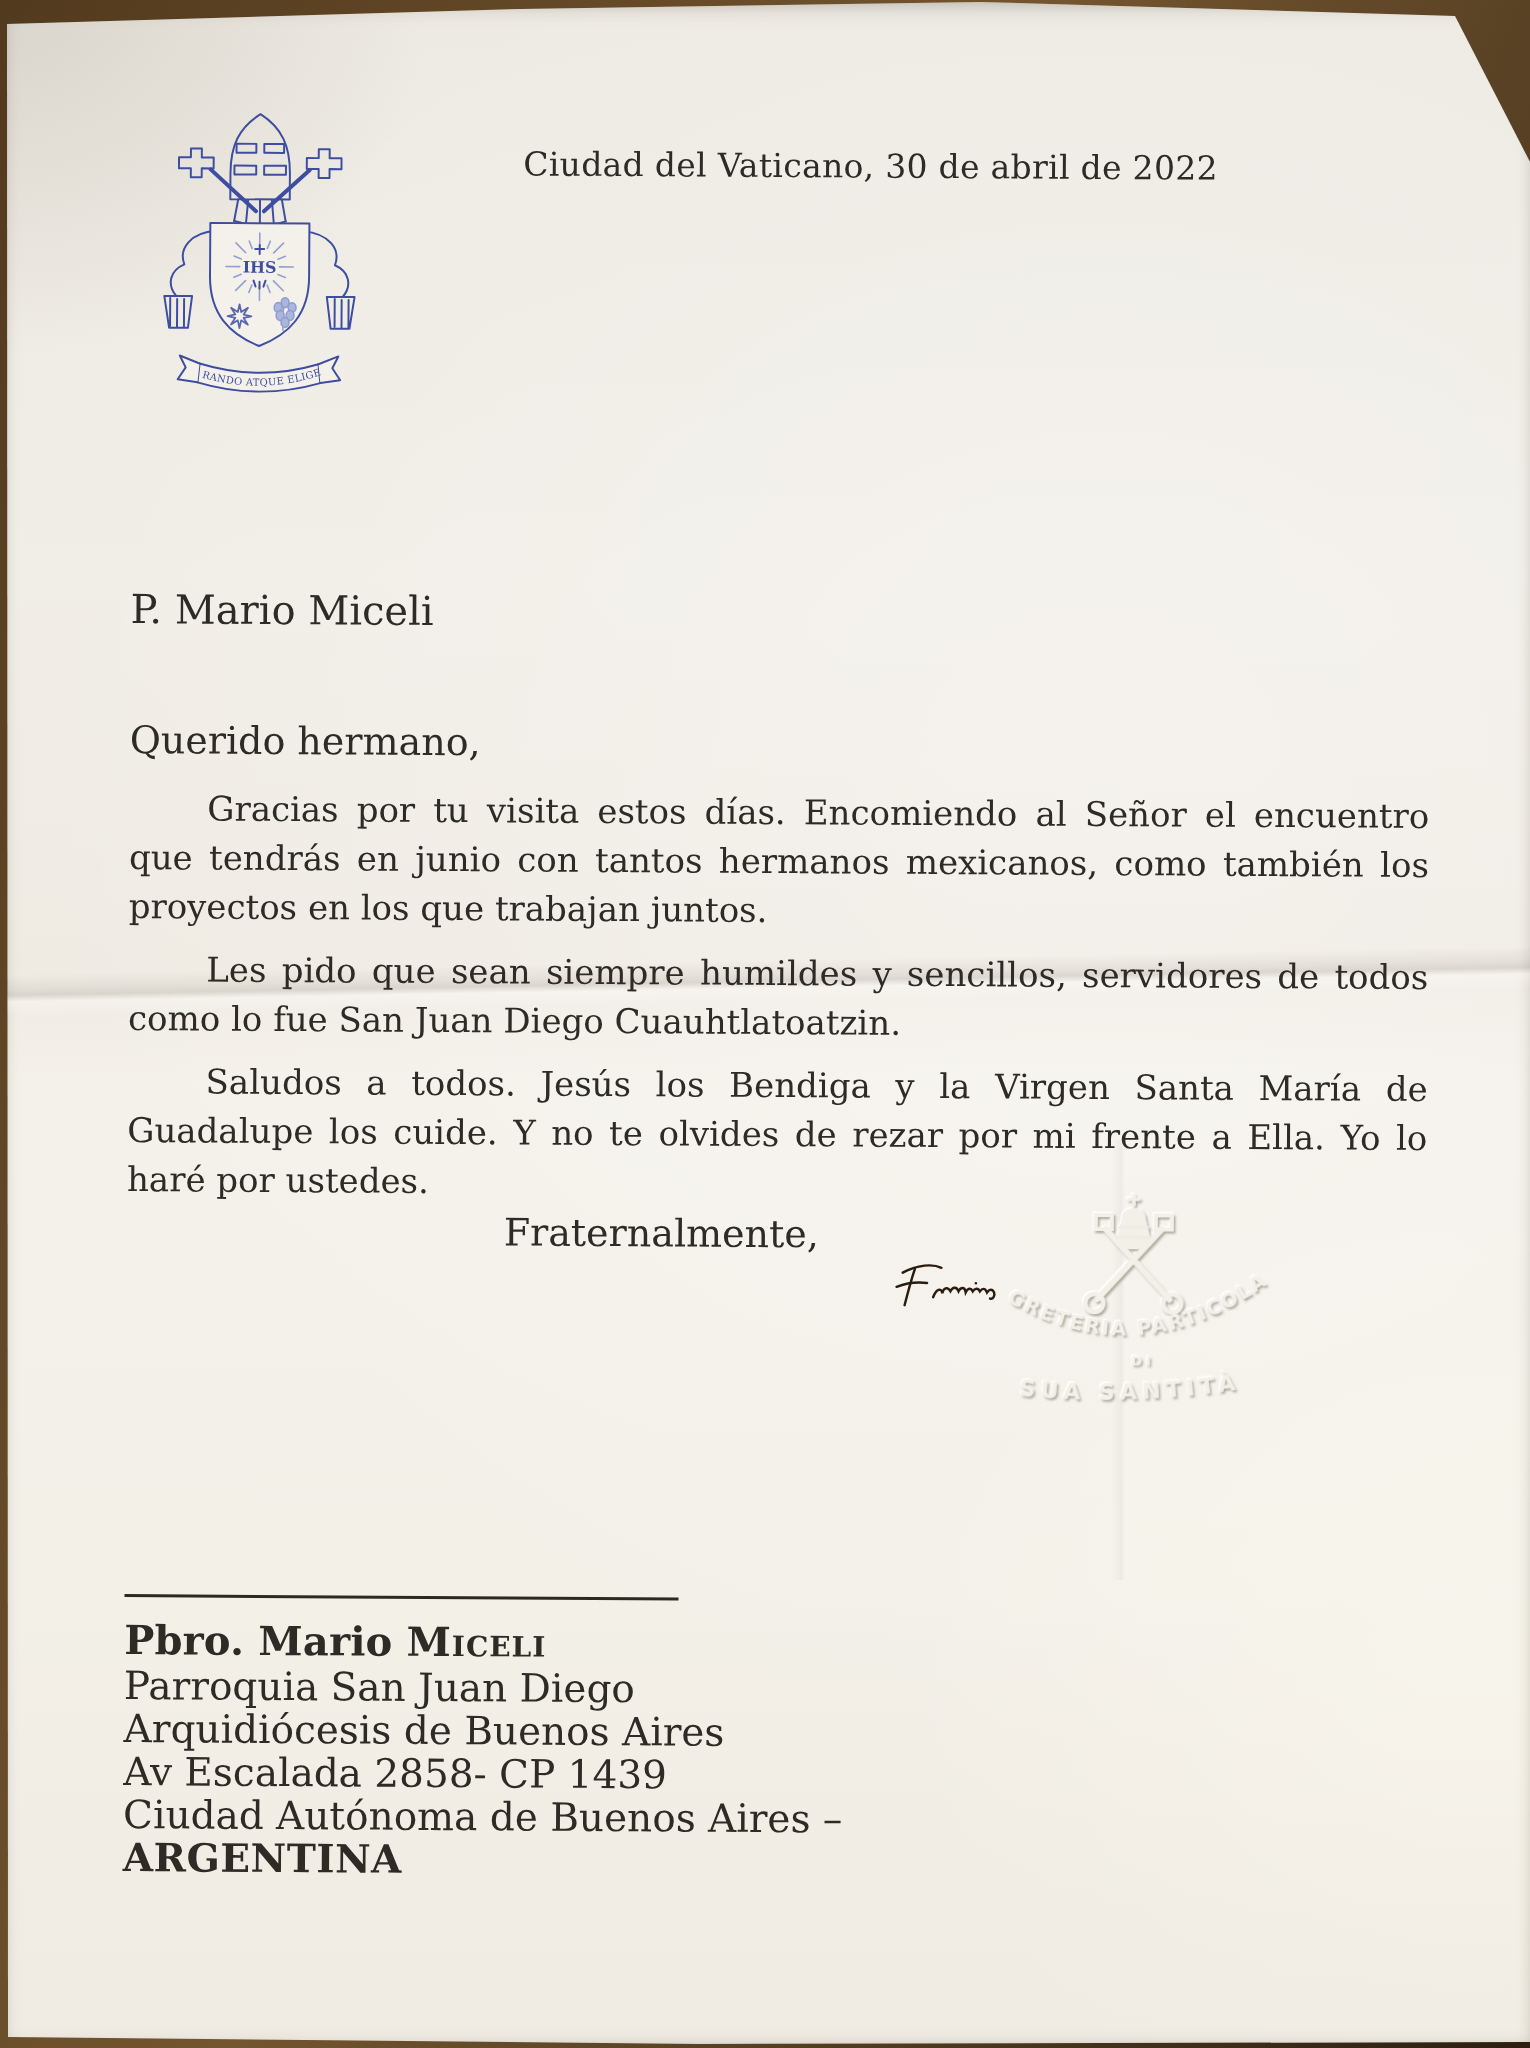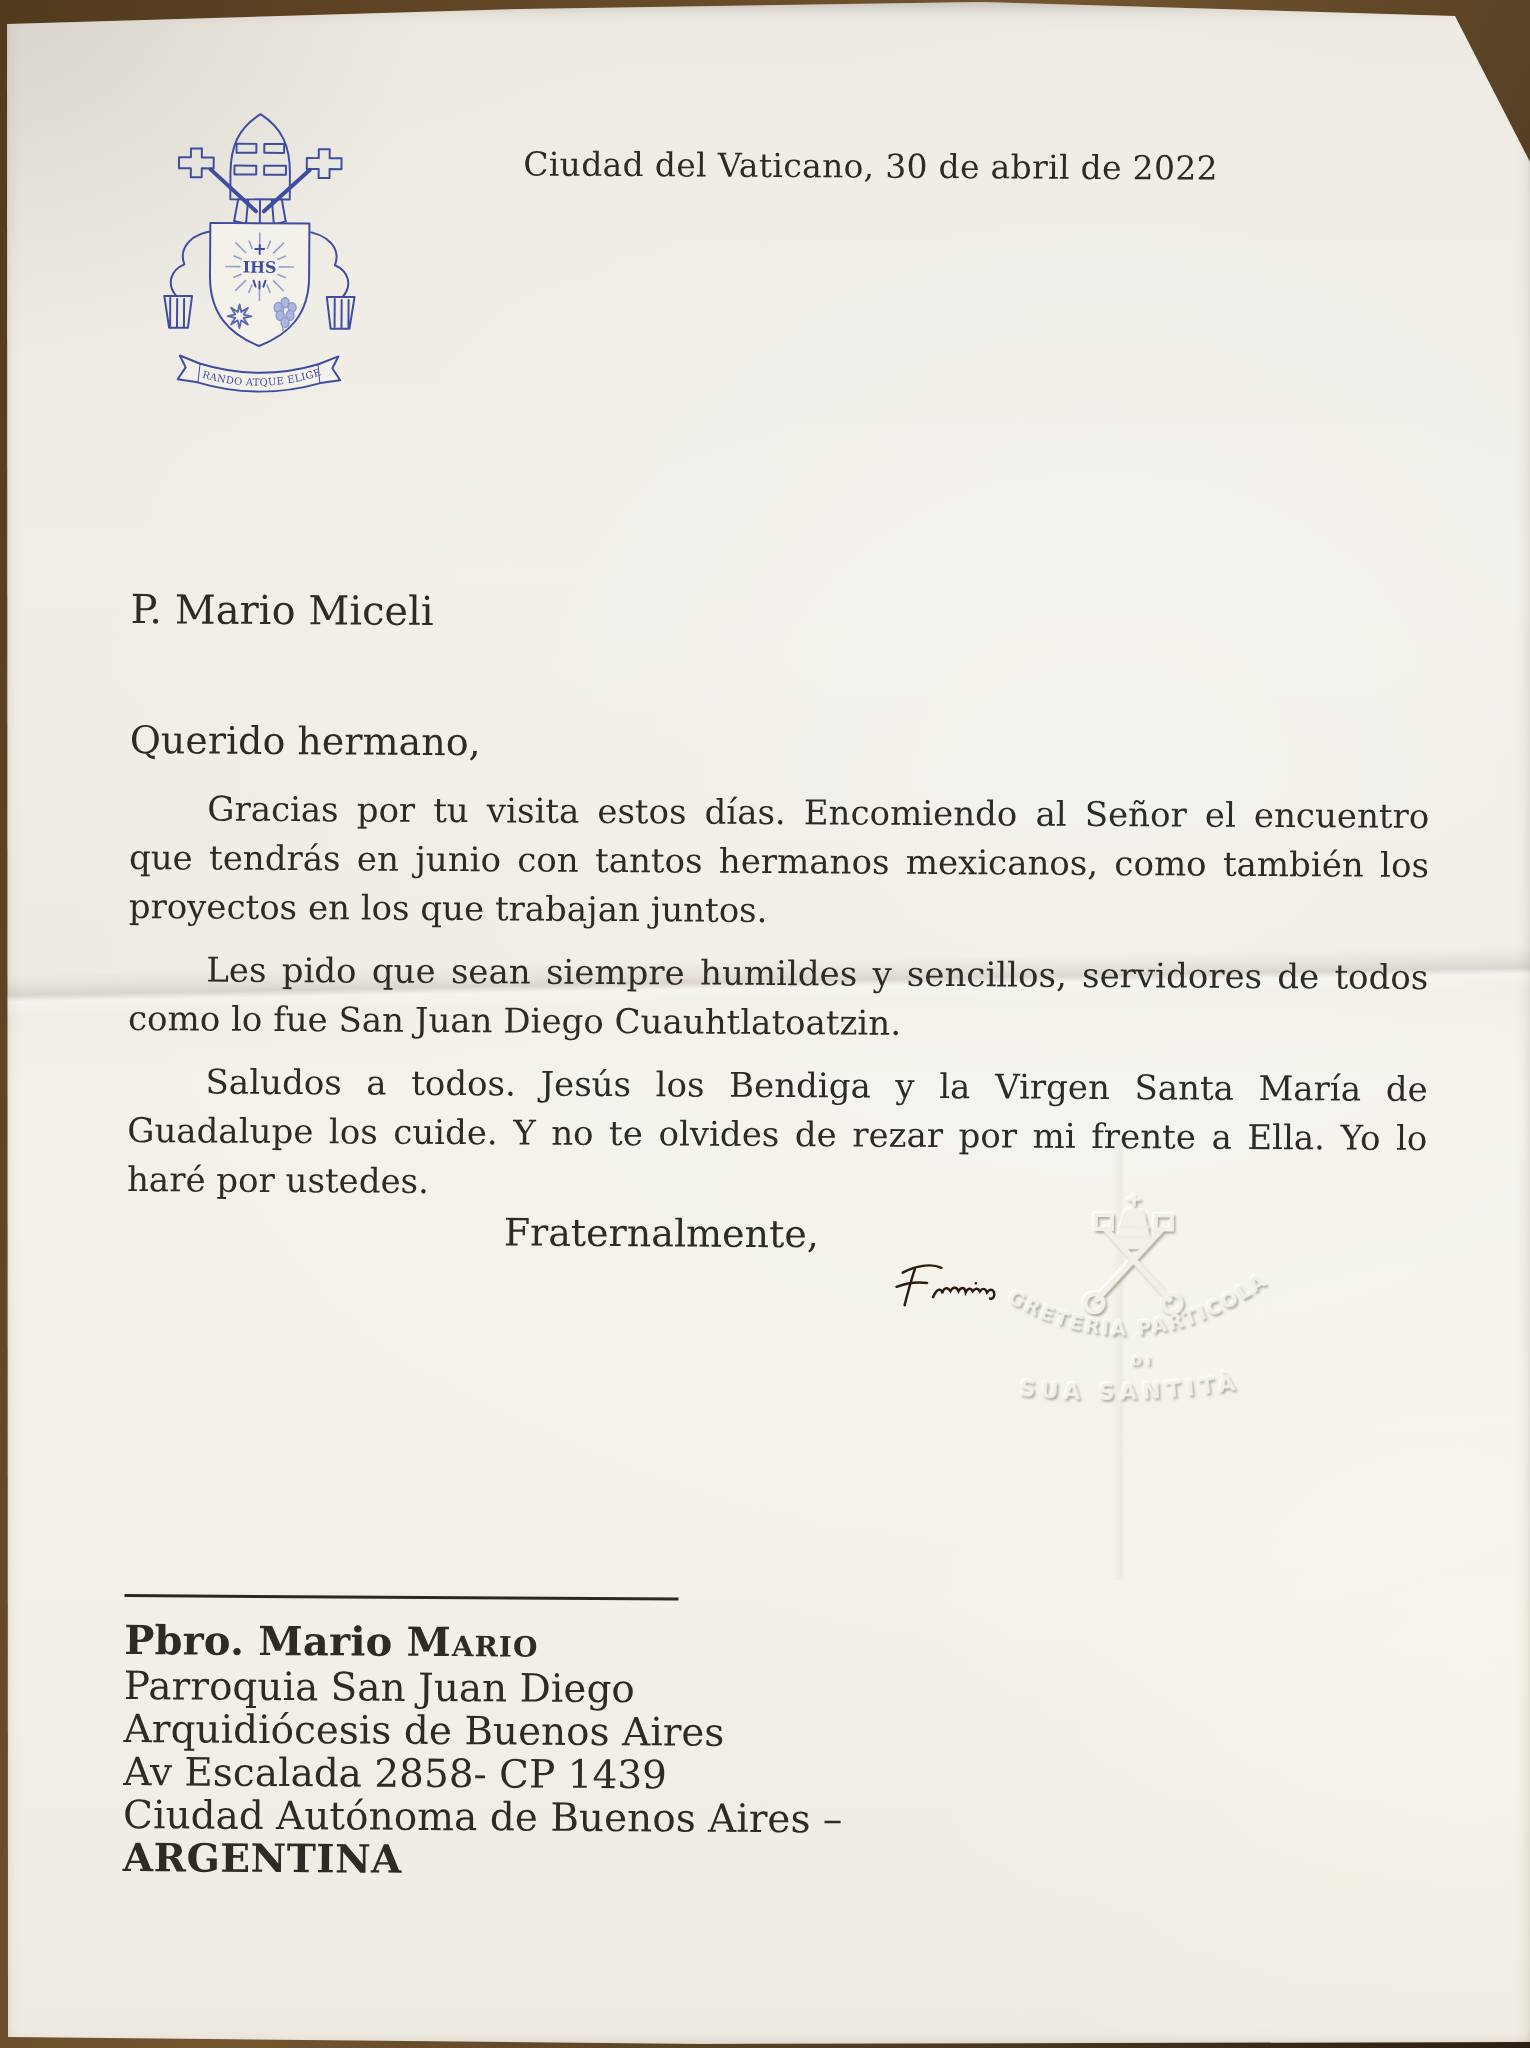--- a/index.html
+++ b/index.html
@@ -190,21 +190,21 @@
           <text font-size="22" letter-spacing="5.5" font-weight="bold">
             <textPath href="#sealArc2" startOffset="50%" text-anchor="middle">SUA SANTITÀ</textPath>
           </text>
         </g>
       </g>
     </svg>
 
     <div class="rule"></div>
 
     <div class="signer-name">
-      <span>Pbro. Mario </span><span class="sc">Mario</span>
+      <span>Pbro. Mario </span><span class="sc">Miceli</span>
     </div>
 
     <div class="address">
       <span class="addr-line">Parroquia San Juan Diego</span>
       <span class="addr-line">Arquidiócesis de Buenos Aires</span>
       <span class="addr-line">Av Escalada 2858- CP 1439</span>
       <span class="addr-line">Ciudad Autónoma de Buenos Aires –</span>
       <span class="addr-line bold">ARGENTINA</span>
     </div>
 

